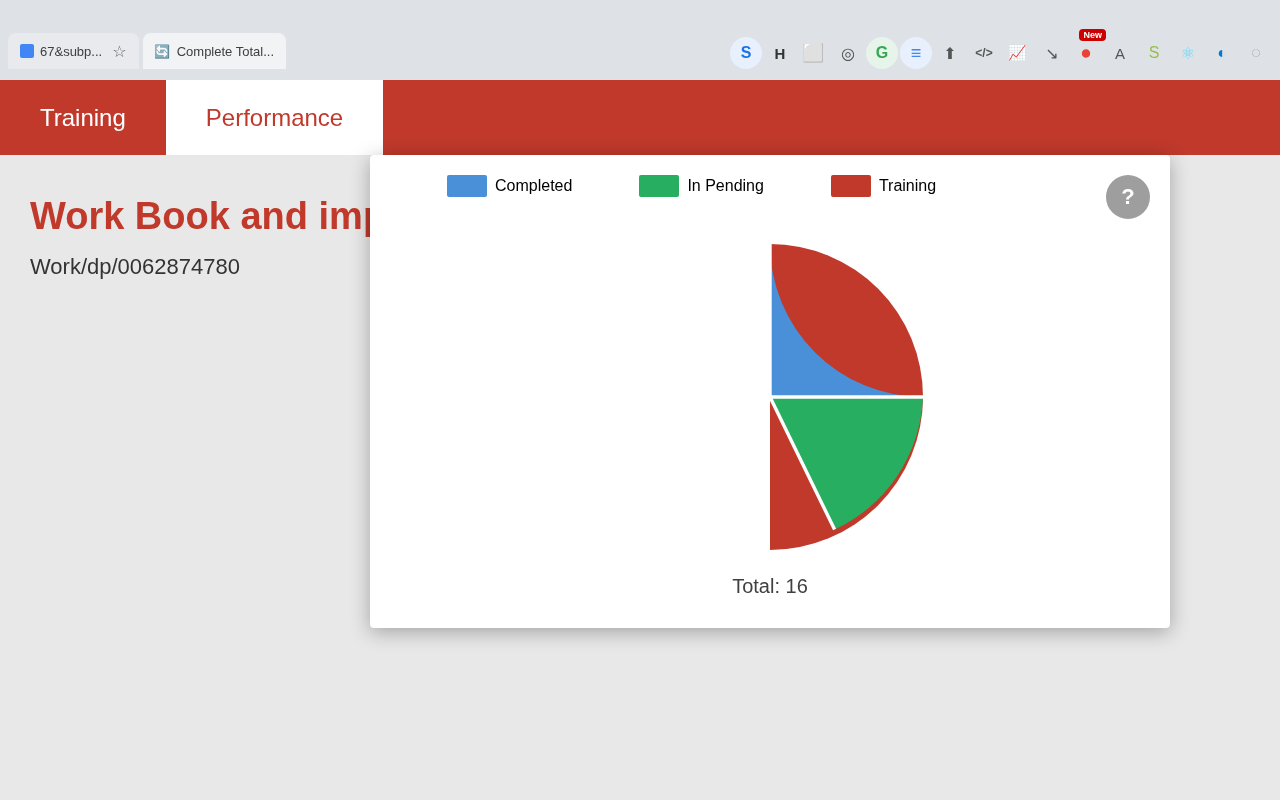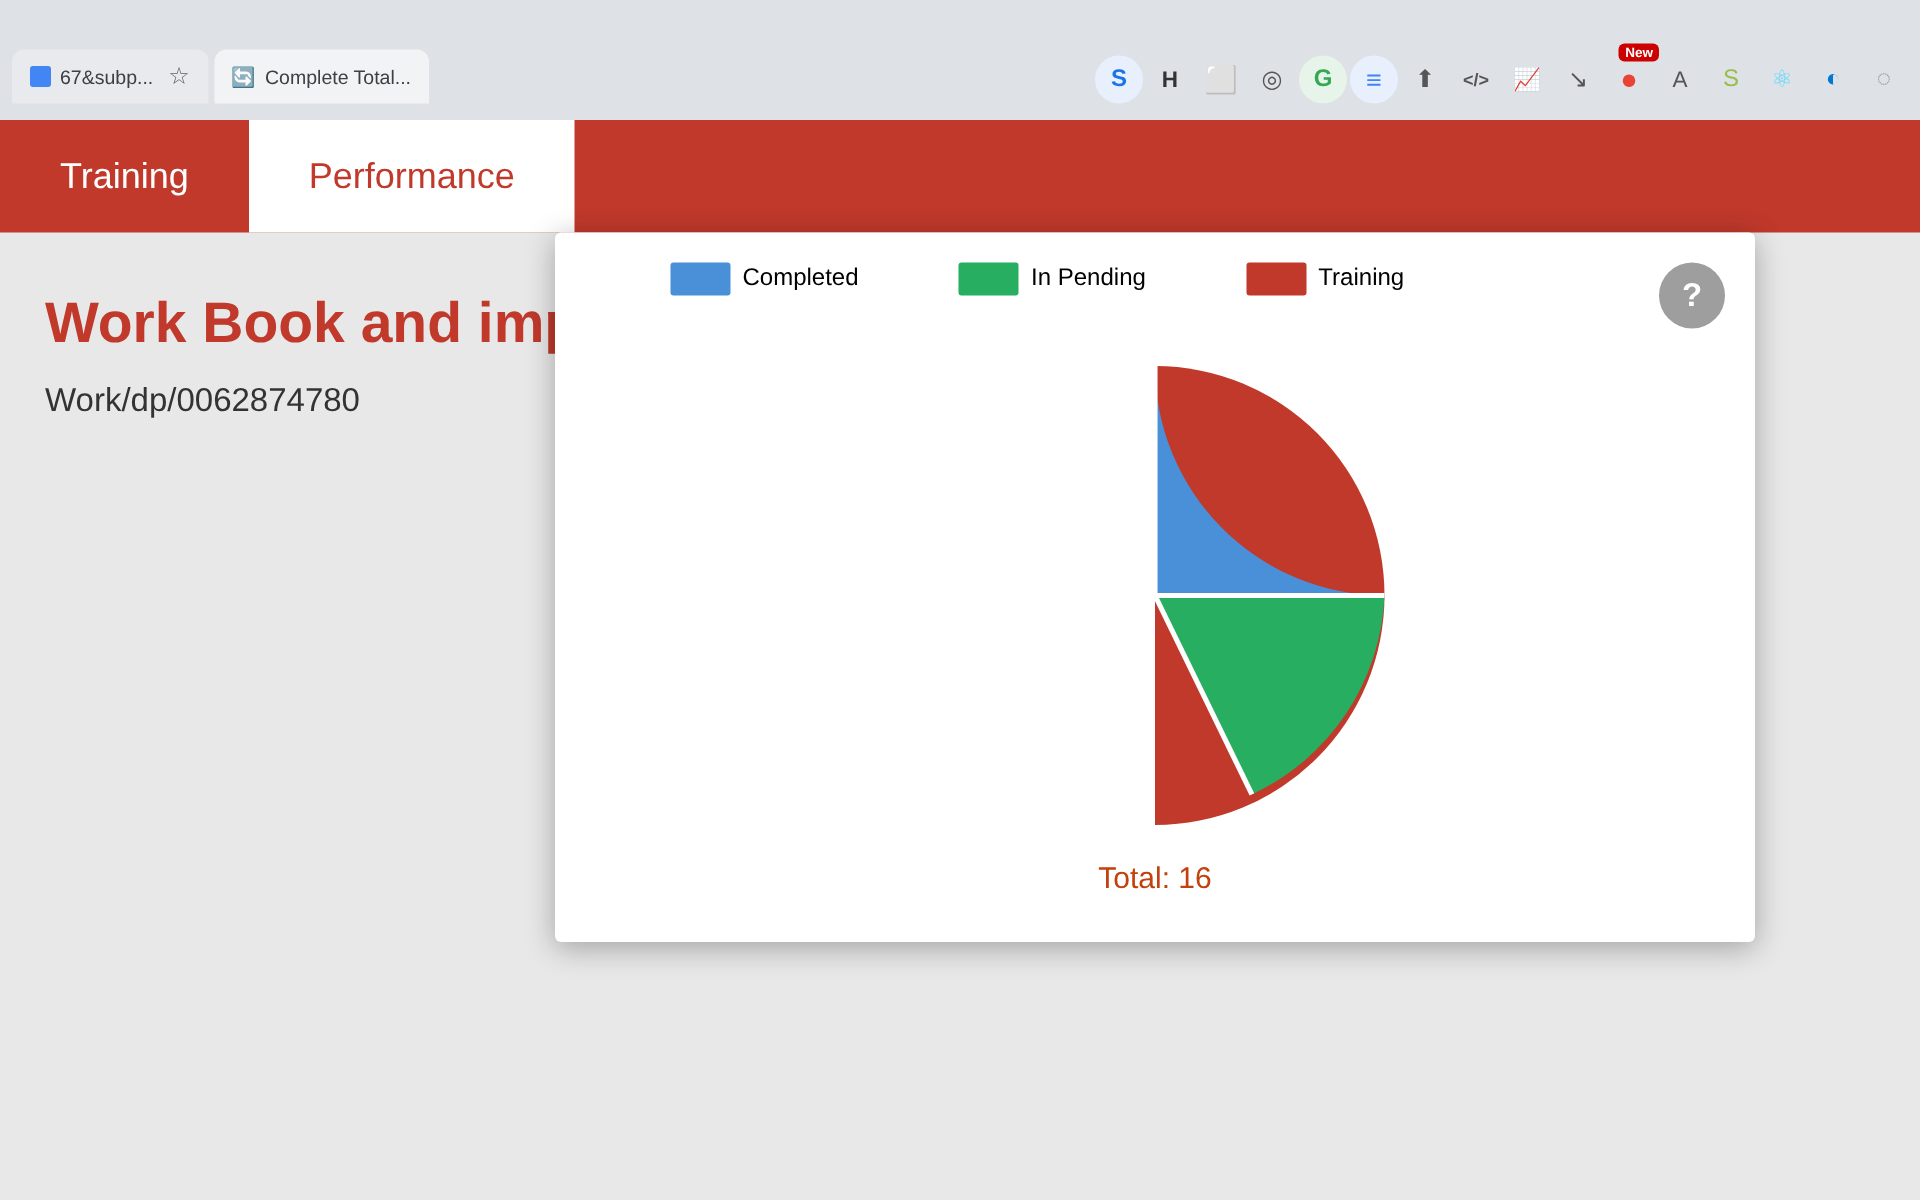--- a/index.html
+++ b/index.html
@@ -190,21 +190,21 @@
       flex-direction: column;
     }
 
     .pie-chart-svg {
       width: 340px;
       height: 340px;
     }
 
     .chart-total {
       font-size: 20px;
-      color: #c2410c;
+      color: #404040;
       text-align: center;
       margin-top: 8px;
     }
 
     
     .help-btn {
       position: absolute;
       right: 20px;
       top: 20px;
       width: 44px;

